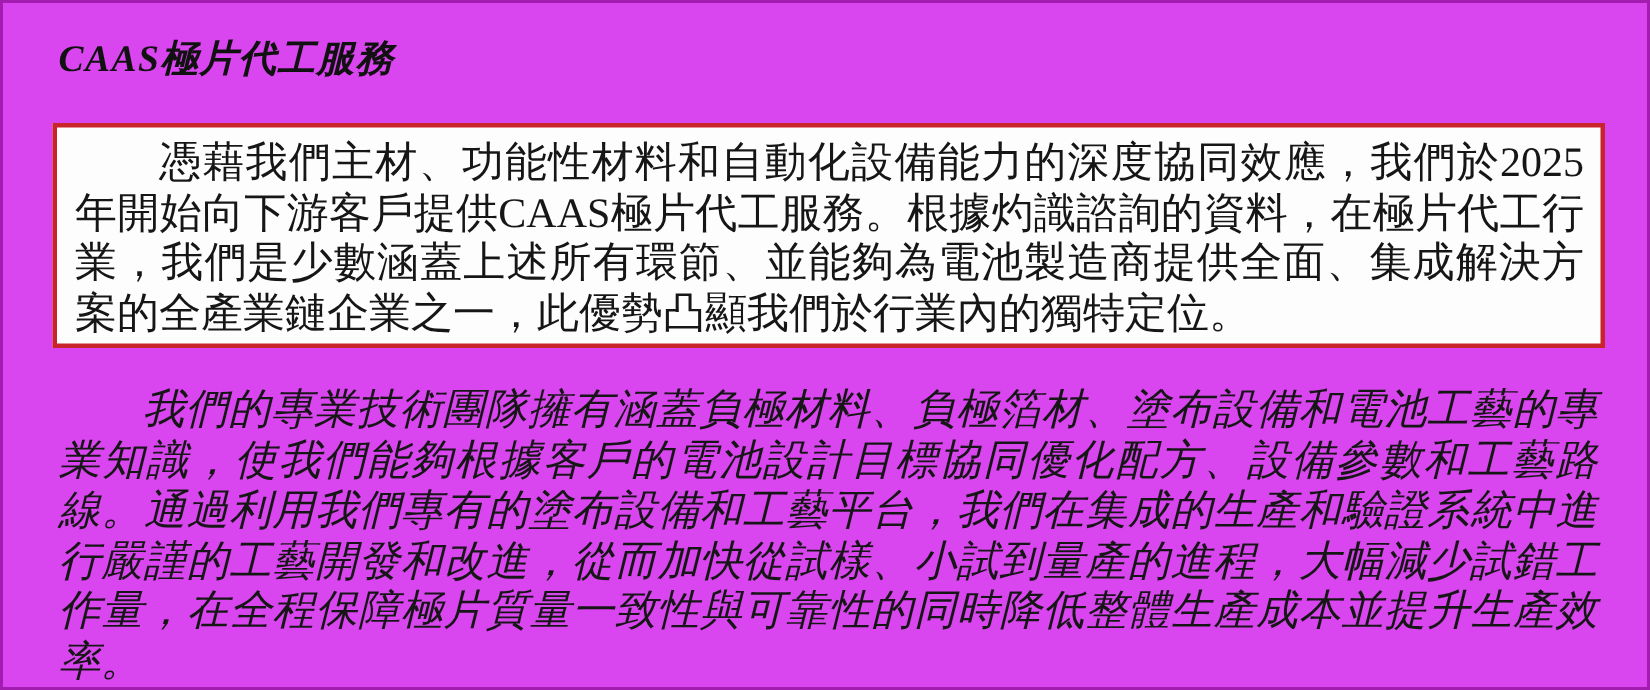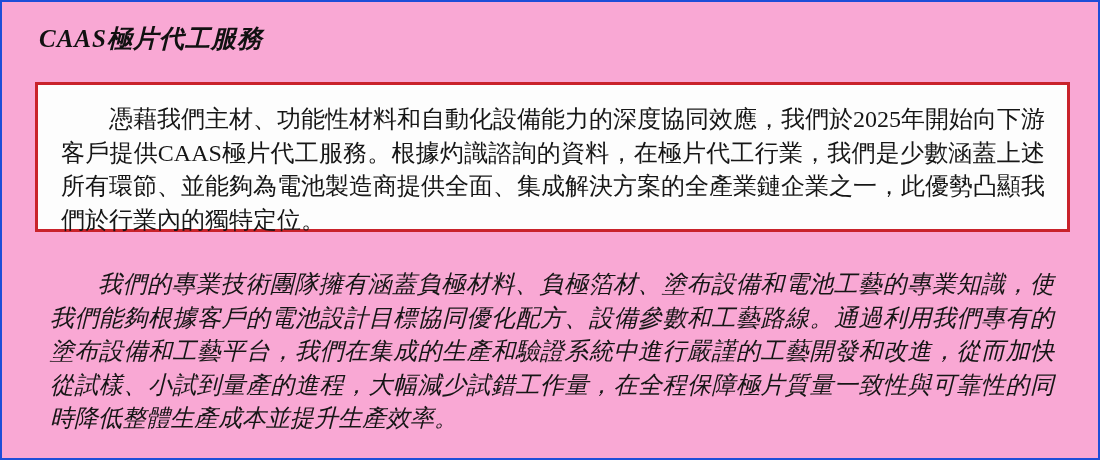--- a/index.html
+++ b/index.html
@@ -1,21 +1,21 @@
 <!DOCTYPE html>
 <html style="--accent: #c9232b;"><head>
 <meta charset="utf-8">
 <style>
   html, body { margin: 0; padding: 0; background: #ffffff; }
   .page {
     position: relative;
     width: 1096px;
     height: 456px;
-    border: 2px solid #1d4ed8;
-    background: #f9a8d4;
+    border: 2px solid #a21caf;
+    background: #d946ef;
     font-family: "Liberation Serif", "DejaVu Serif", serif;
     color: #1b1b1b;
     overflow: hidden;
     box-sizing: content-box;
   }
   .title {
     position: absolute;
     left: 37px;
     top: 20px;
     margin: 0;
@@ -30,22 +30,22 @@
     left: 33px;
     right: 28px;
     top: 80px;
     height: 150px;
     box-sizing: border-box;
     border: 3px solid var(--accent, #c9232b);
     background: #fdfdfd;
     padding: 7px 11px 0 12px;
   }
   .para {
-    margin: 11px;
-    font-size: 24px;
+    margin: 0;
+    font-size: 28px;
     line-height: 33.5px;
     text-align: justify;
     text-indent: 2em;
     color: #161616;
   }
   .body-para {
     position: absolute;
     left: 37px;
     right: 33px;
     top: 255px;

